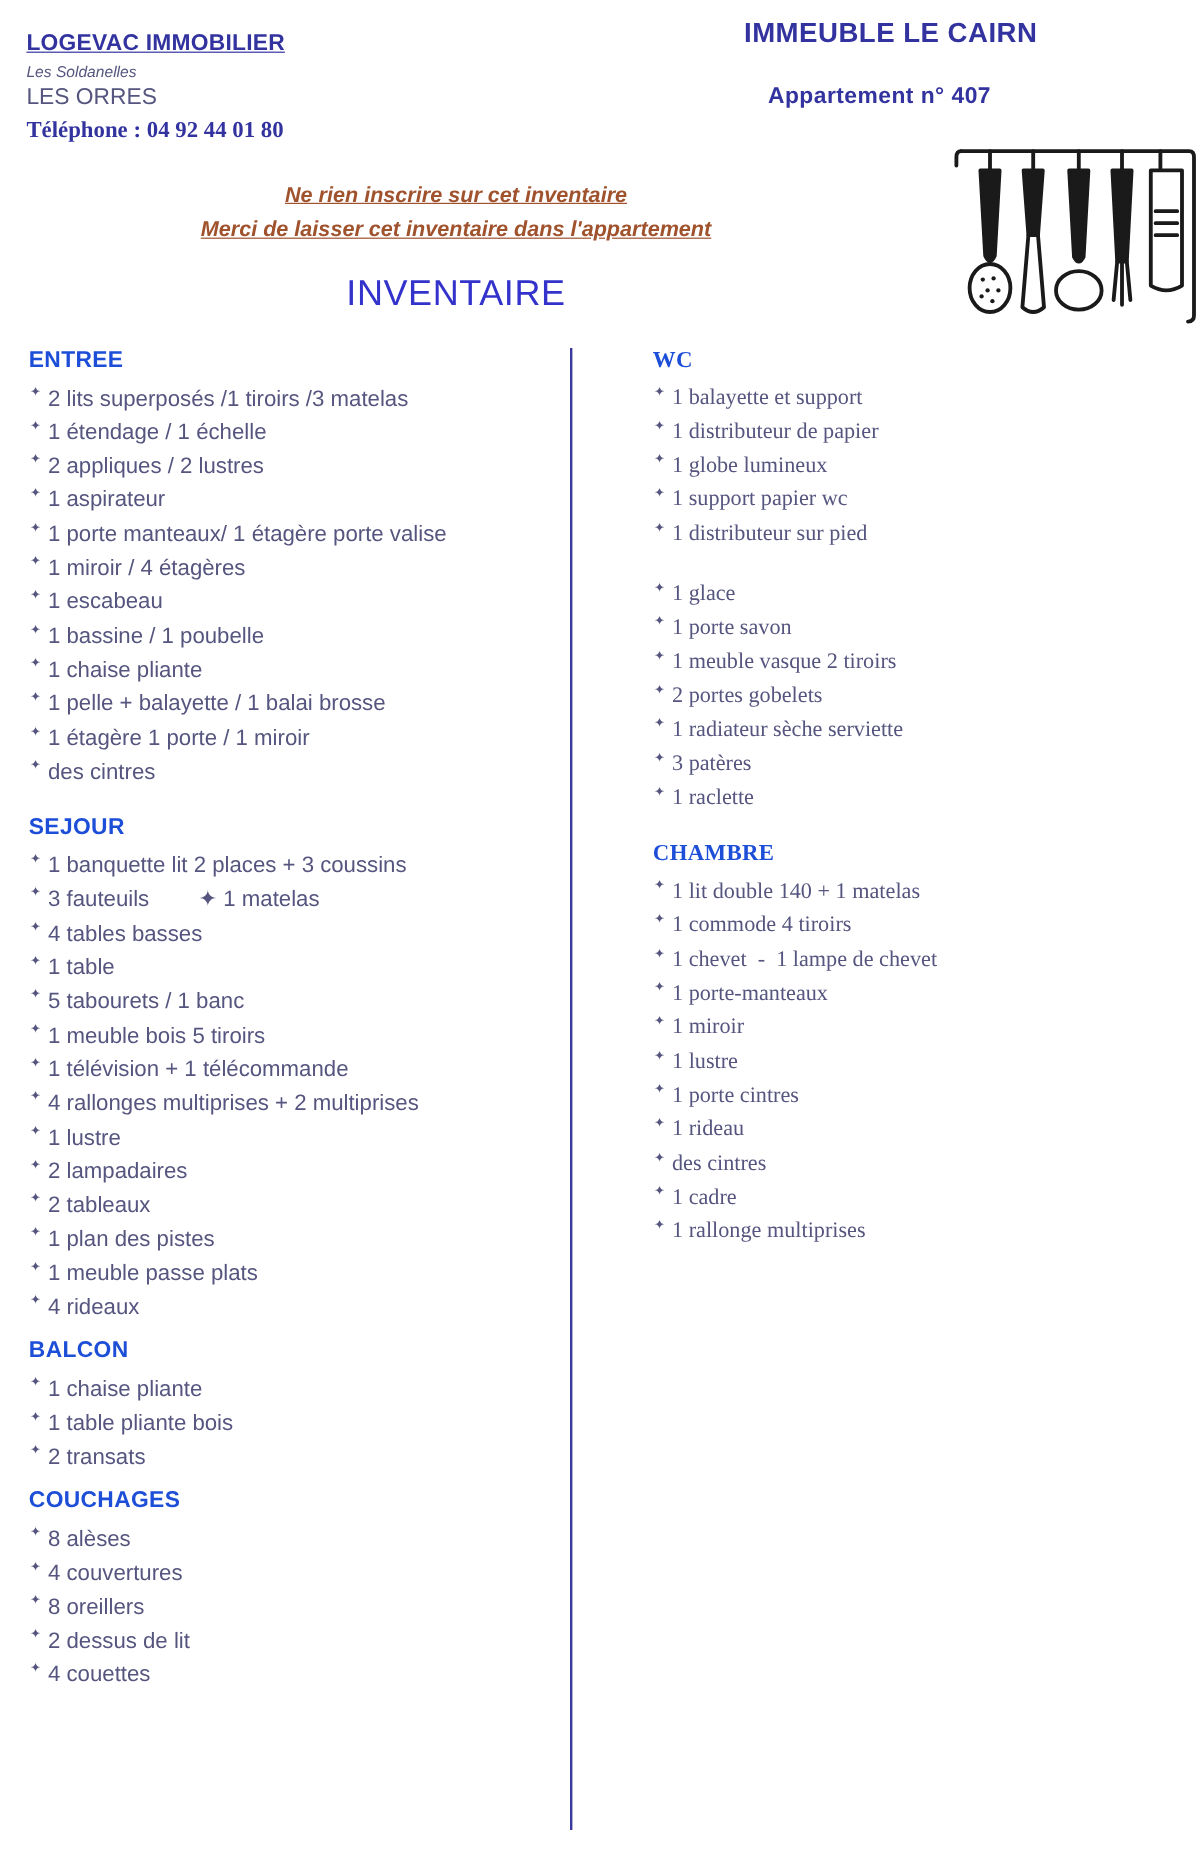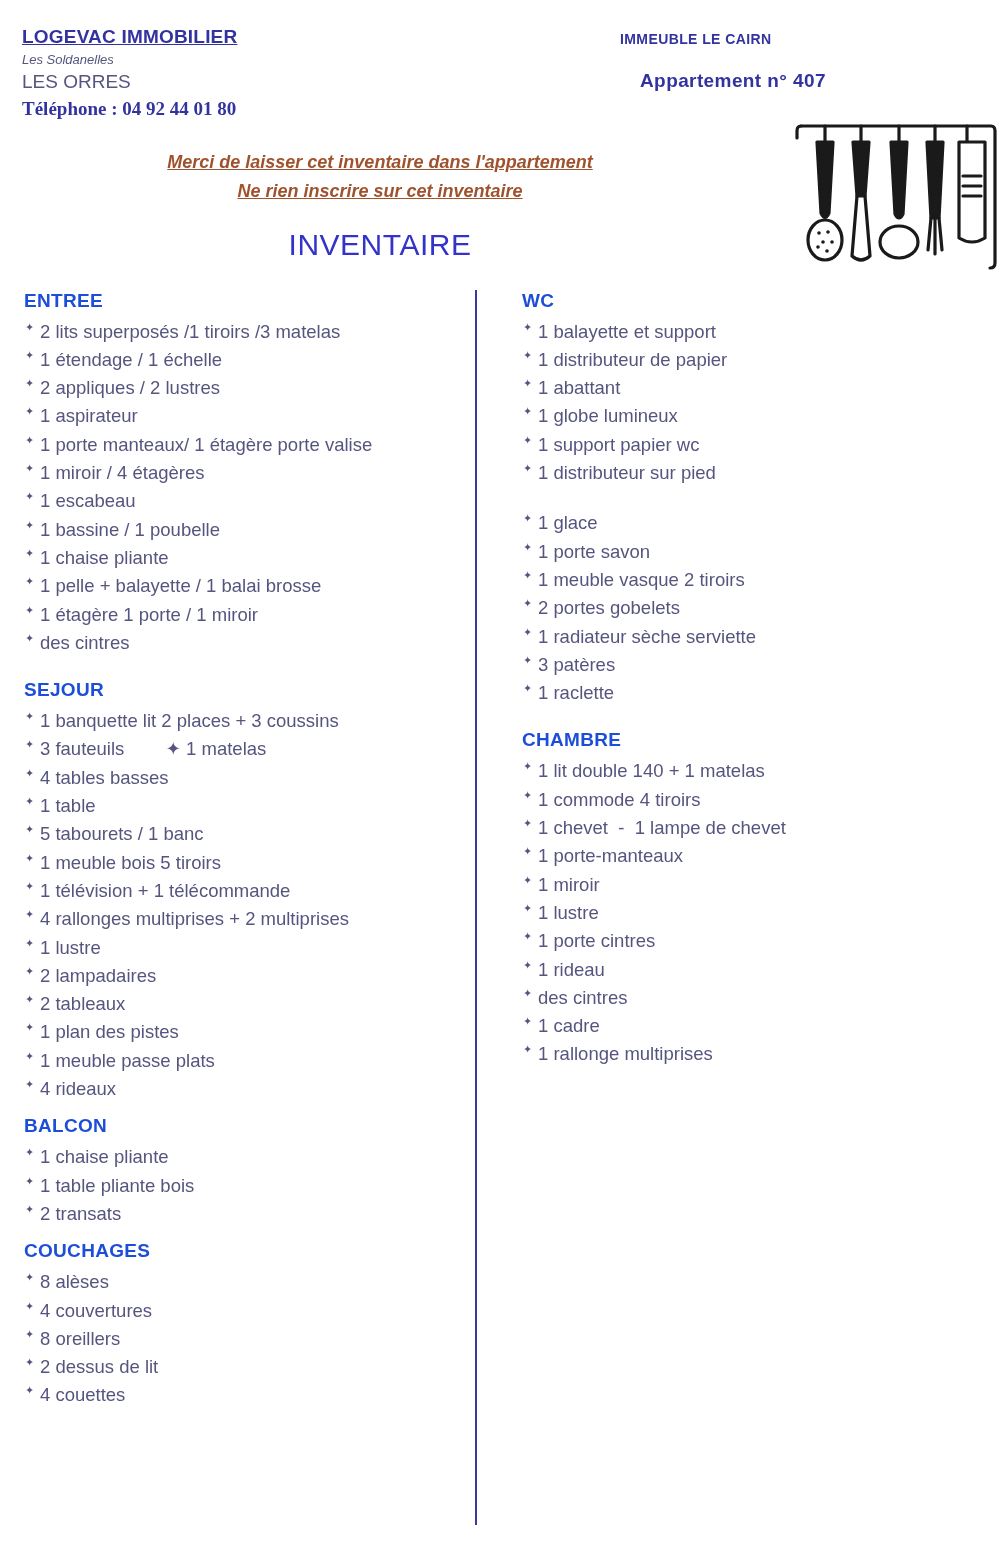--- a/index.html
+++ b/index.html
@@ -52,22 +52,22 @@
   }
   .agency .line4 {
     font-size: 19px;
     font-weight: bold;
     color: #3333a0;
     font-family: Liberation Serif, serif;
   }
   .building {
     position: absolute;
     left: 600px;
-    top: 21px;
-    font-size: 14px;
+    top: 4px;
+    font-size: 23px;
     font-weight: bold;
     color: #3333a0;
     letter-spacing: .4px;
   }
   .apartment {
     position: absolute;
     left: 620px;
     top: 60px;
     font-size: 19px;
     font-weight: bold;
@@ -117,21 +117,21 @@
     top: 0;
     width: 2px;
     height: 1235px;
     background: #3a3a9e;
   }
   .col {
     position: absolute;
     top: 0;
   }
   .col-left { left: 4px; width: 440px; }
-  .col-right { left: 502px; width: 450px; }
+  .col-right { left: 524px; width: 450px; font-family: Liberation Serif, serif; }
 
   .section { margin-bottom: 2px; }
   .section-title {
     font-size: 19px;
     font-weight: bold;
     color: #1d4ed8;
     letter-spacing: .3px;
     margin: 0 0 6px 0;
   }
   .section + .section { margin-top: 22px; }
@@ -169,22 +169,22 @@
       <div class="line1">LOGEVAC IMMOBILIER</div>
       <div class="line2">Les Soldanelles</div>
       <div class="line3">LES ORRES</div>
       <div class="line4">Téléphone : 04 92 44 01 80</div>
     </div>
     <div class="building">IMMEUBLE LE CAIRN</div>
     <div class="apartment">Appartement n° 407</div>
   </div>
 
   <div class="notice">
+    <div>Ne rien inscrire sur cet inventaire</div>
     <div>Merci de laisser cet inventaire dans l'appartement</div>
-    <div>Ne rien inscrire sur cet inventaire</div>
   </div>
 
   <div class="title">INVENTAIRE</div>
 
   <div class="utensils">
     <svg viewBox="0 0 205 155" width="205" height="155" xmlns="http://www.w3.org/2000/svg">
       <g fill="none" stroke="#1a1a1a" stroke-width="3.2" stroke-linecap="round" stroke-linejoin="round">
 
         <path d="M6 8 L196 8 Q200 8 200 13 L200 145 Q200 150 195 150"></path>
         <path d="M6 8 Q2 8 2 13 L2 20"></path>
@@ -288,21 +288,20 @@
 
     </div>
 
     <div class="col col-right">
 
       <div class="section">
         <div class="section-title">WC</div>
         <ul class="items">
           <li>1 balayette et support</li>
           <li>1 distributeur de papier</li>
-          <li>1 abattant</li>
           <li>1 globe lumineux</li>
           <li>1 support papier wc</li>
           <li>1 distributeur sur pied</li>
         </ul>
       </div>
 
       <div class="section">
         <ul class="items">
           <li>1 glace</li>
           <li>1 porte savon</li>

